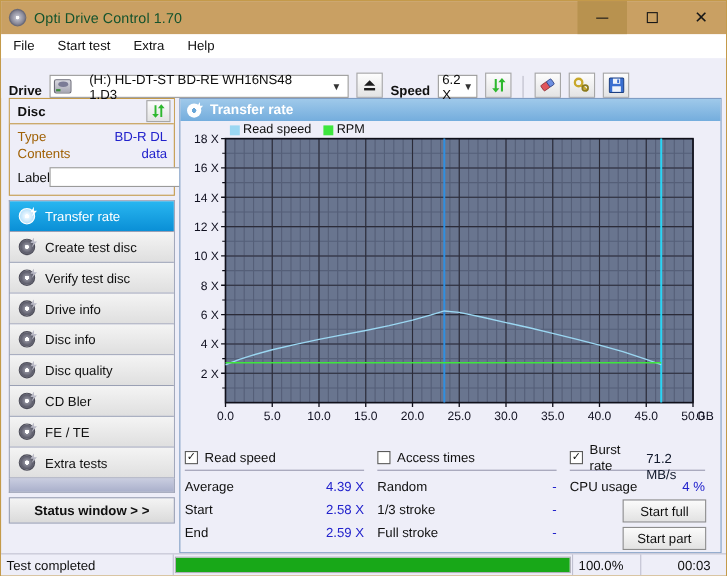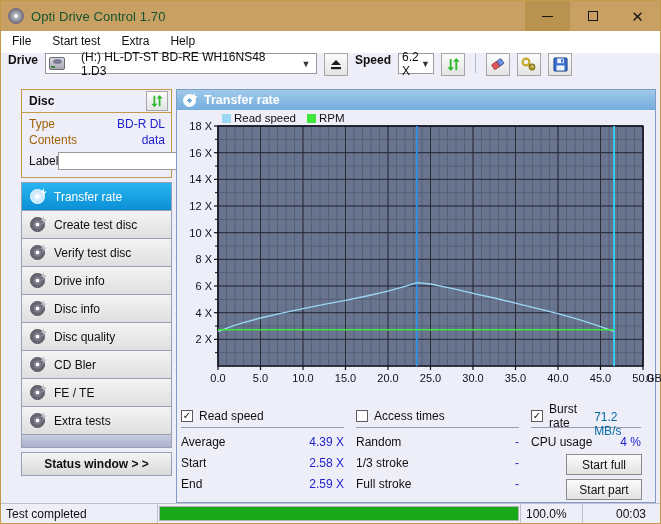--- a/index.html
+++ b/index.html
@@ -48,21 +48,21 @@
   .menubar {
     height: 22px; background: #ffffff;
     display: flex; align-items: center; gap: 0px;
     padding-left: 9px; flex: 0 0 auto;
     border-bottom: 1px solid #ffffff;
   }
   .menuitem { padding: 2px 9px 3px 2px; margin-right: 10px; color:#101010; font-size:12px; }
   
   .drivebar {
     height: 36px; background: #eeeef8;
-    display: flex; align-items: flex-start;
+    display: flex; align-items: flex-end;
     padding: 0 7px; gap: 7px; flex: 0 0 auto;
   }
   .lbl-bold { font-weight: bold; font-size: 12px; color:#101010; }
   .combo {
     height: 21px; background: #fff; border: 1px solid #9a9a9a;
     display:flex; align-items:center; padding: 0 2px 0 3px;
     font-size: 12px; color:#0b0b0b; position: relative;
   }
   .combo .arrow {
     margin-left:auto; width: 17px; text-align:center; color:#333; font-size:9px;
@@ -75,21 +75,21 @@
     border:1px solid #6b6b78; border-radius:2px; position:relative;
   }
   .drv-icon:after{content:"";position:absolute;left:1px;bottom:1px;width:4px;height:2px;background:#3a8a3a;}
   .drv-icon:before{content:"";position:absolute;left:3px;top:1px;width:9px;height:5px;border-radius:50%;background:#7b7b96;}
   .tbtn {
     width: 24px; height: 23px; border:1px solid #a6a6a6; background: linear-gradient(#fdfdfd,#e3e3e3);
     display:flex;align-items:center;justify-content:center; flex:0 0 auto;
   }
   .sep { width:1px; height:20px; background:#bcbcc8; margin: 0 3px; }
   
-  .body { flex: 1 1 auto; display: flex; padding: 0 0 0 17px; min-height:0; }
+  .body { flex: 1 1 auto; display: flex; padding: 0 0 0 4px; min-height:0; }
   .sidebar { width: 157px; flex: 0 0 auto; padding: 0 3px 0 3px; display:flex; flex-direction:column; }
   
   .disc-panel { border:1px solid #c49a4a; background:#eeeef8; }
   .disc-head {
     height: 23px; display:flex; align-items:center; padding-left:7px;
     border-bottom:1px solid #c49a4a; background:#eeeef8;
     position: relative;
   }
   .disc-head b { font-size:12px; color:#101010; }
   .disc-head .tbtn { position:absolute; right:3px; top:1px; height:20px; width:22px;}
@@ -159,21 +159,21 @@
   .results { flex:0 0 auto; padding: 3px 2px 2px 4px; }
   .res-grid { display:grid; grid-template-columns: 175px 175px 1fr; }
   .res-col { padding-right: 8px; }
   .chk-row { display:flex; align-items:center; height:18px; }
   .chk {
     width:12px;height:12px;border:1px solid #5a5a5a;background:#fff;margin-right:6px;
     display:flex;align-items:center;justify-content:center;flex:0 0 auto;
   }
   .chk span{ font-size:10px; line-height:1; color:#111; }
   .chk-label{font-size:12px;color:#101010;}
-  .chk-val{margin-left:auto;color:#0369a1;font-size:12px;padding-right:4px;margin-top:16px;}
+  .chk-val{margin-left:auto;color:#0f172a;font-size:12px;padding-right:4px;margin-top:16px;}
   .hr { height:1px; background:#9a9ab0; margin: 2px 4px 3px 0; }
   .rrow { display:flex; height:21px; align-items:center; font-size:12px; }
   .rrow .k{color:#101010;}
   .rrow .v{margin-left:auto;color:#2222cc;padding-right:4px;}
   .rrow .v.dash{color:#2222cc;}
   .btn-col{ display:flex; flex-direction:column; align-items:flex-end; gap:4px; padding-right:3px; padding-top:2px;}
   .action-btn{
     width:76px;height:21px;border:1px solid #8c8c8c;background:linear-gradient(#fbfbfb,#e2e2e2);
     font-size:12px;color:#101010;display:flex;align-items:center;justify-content:center;
   }

